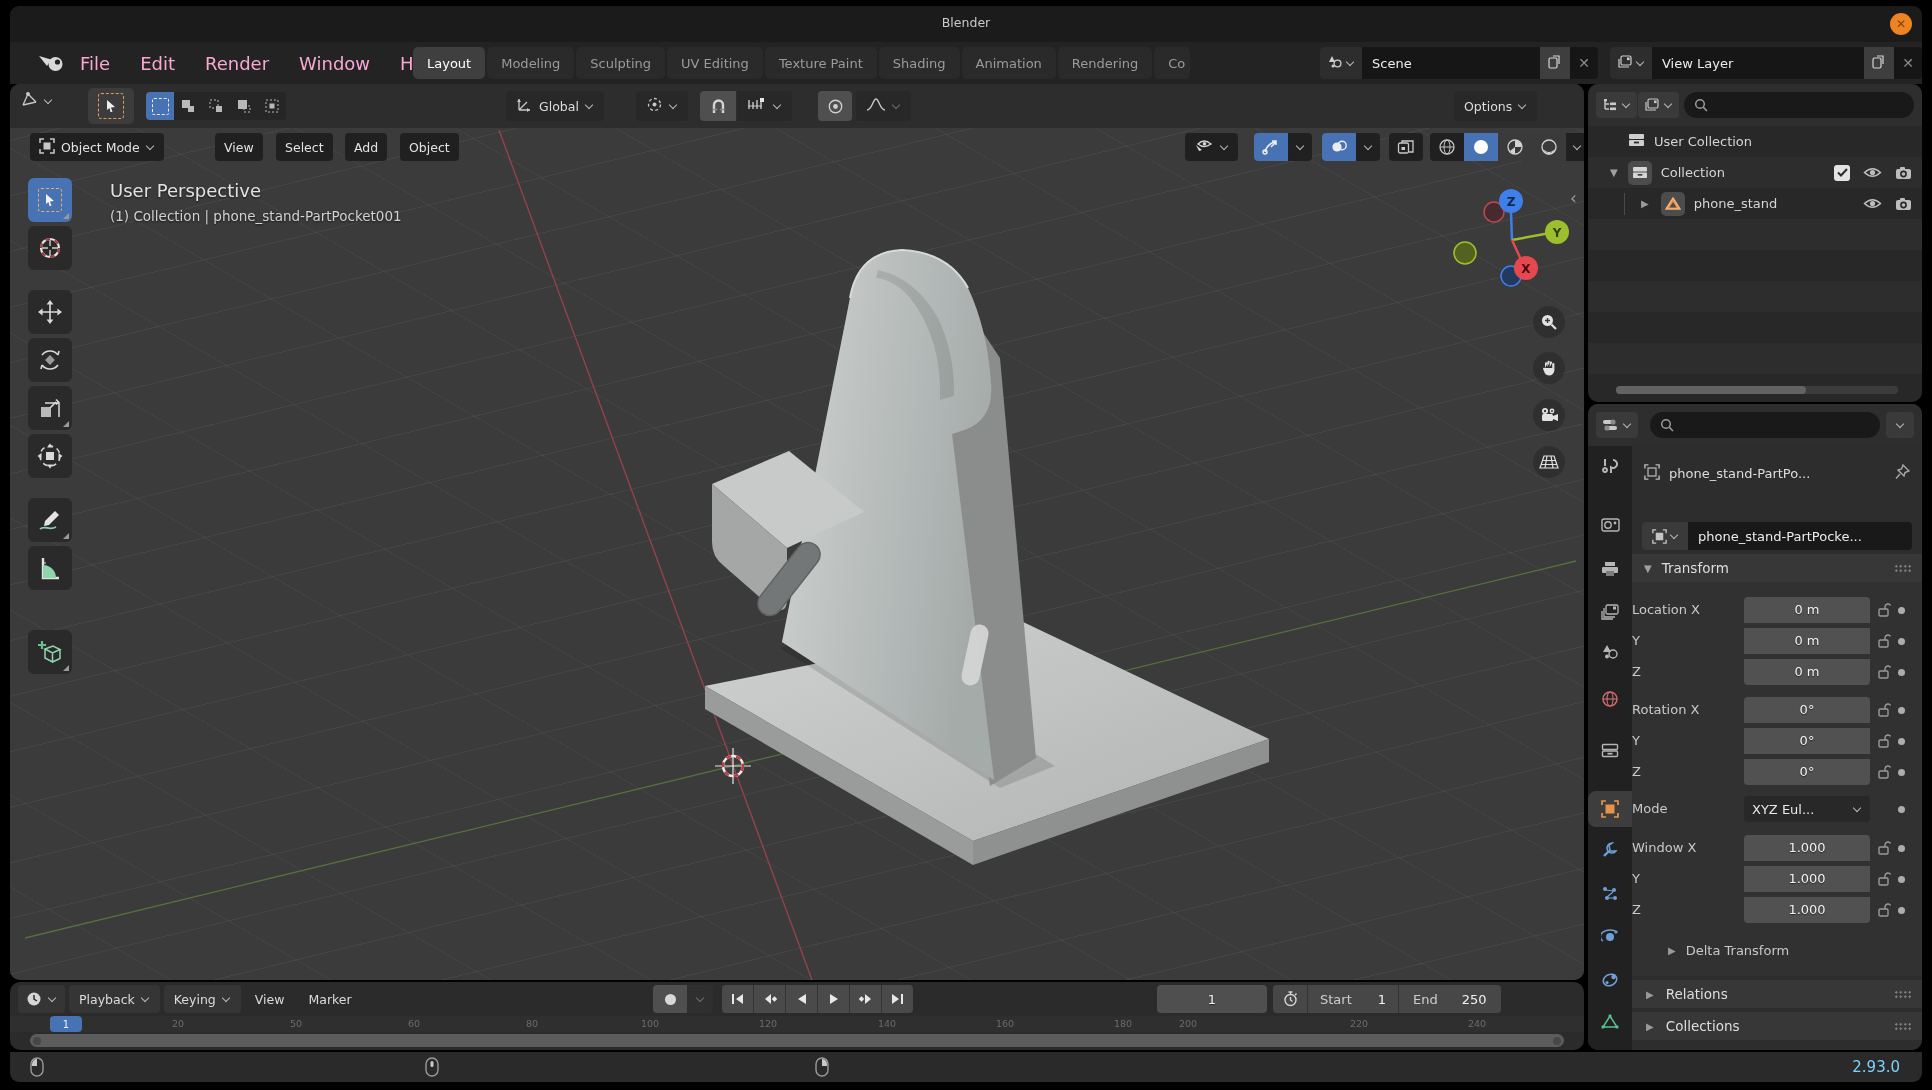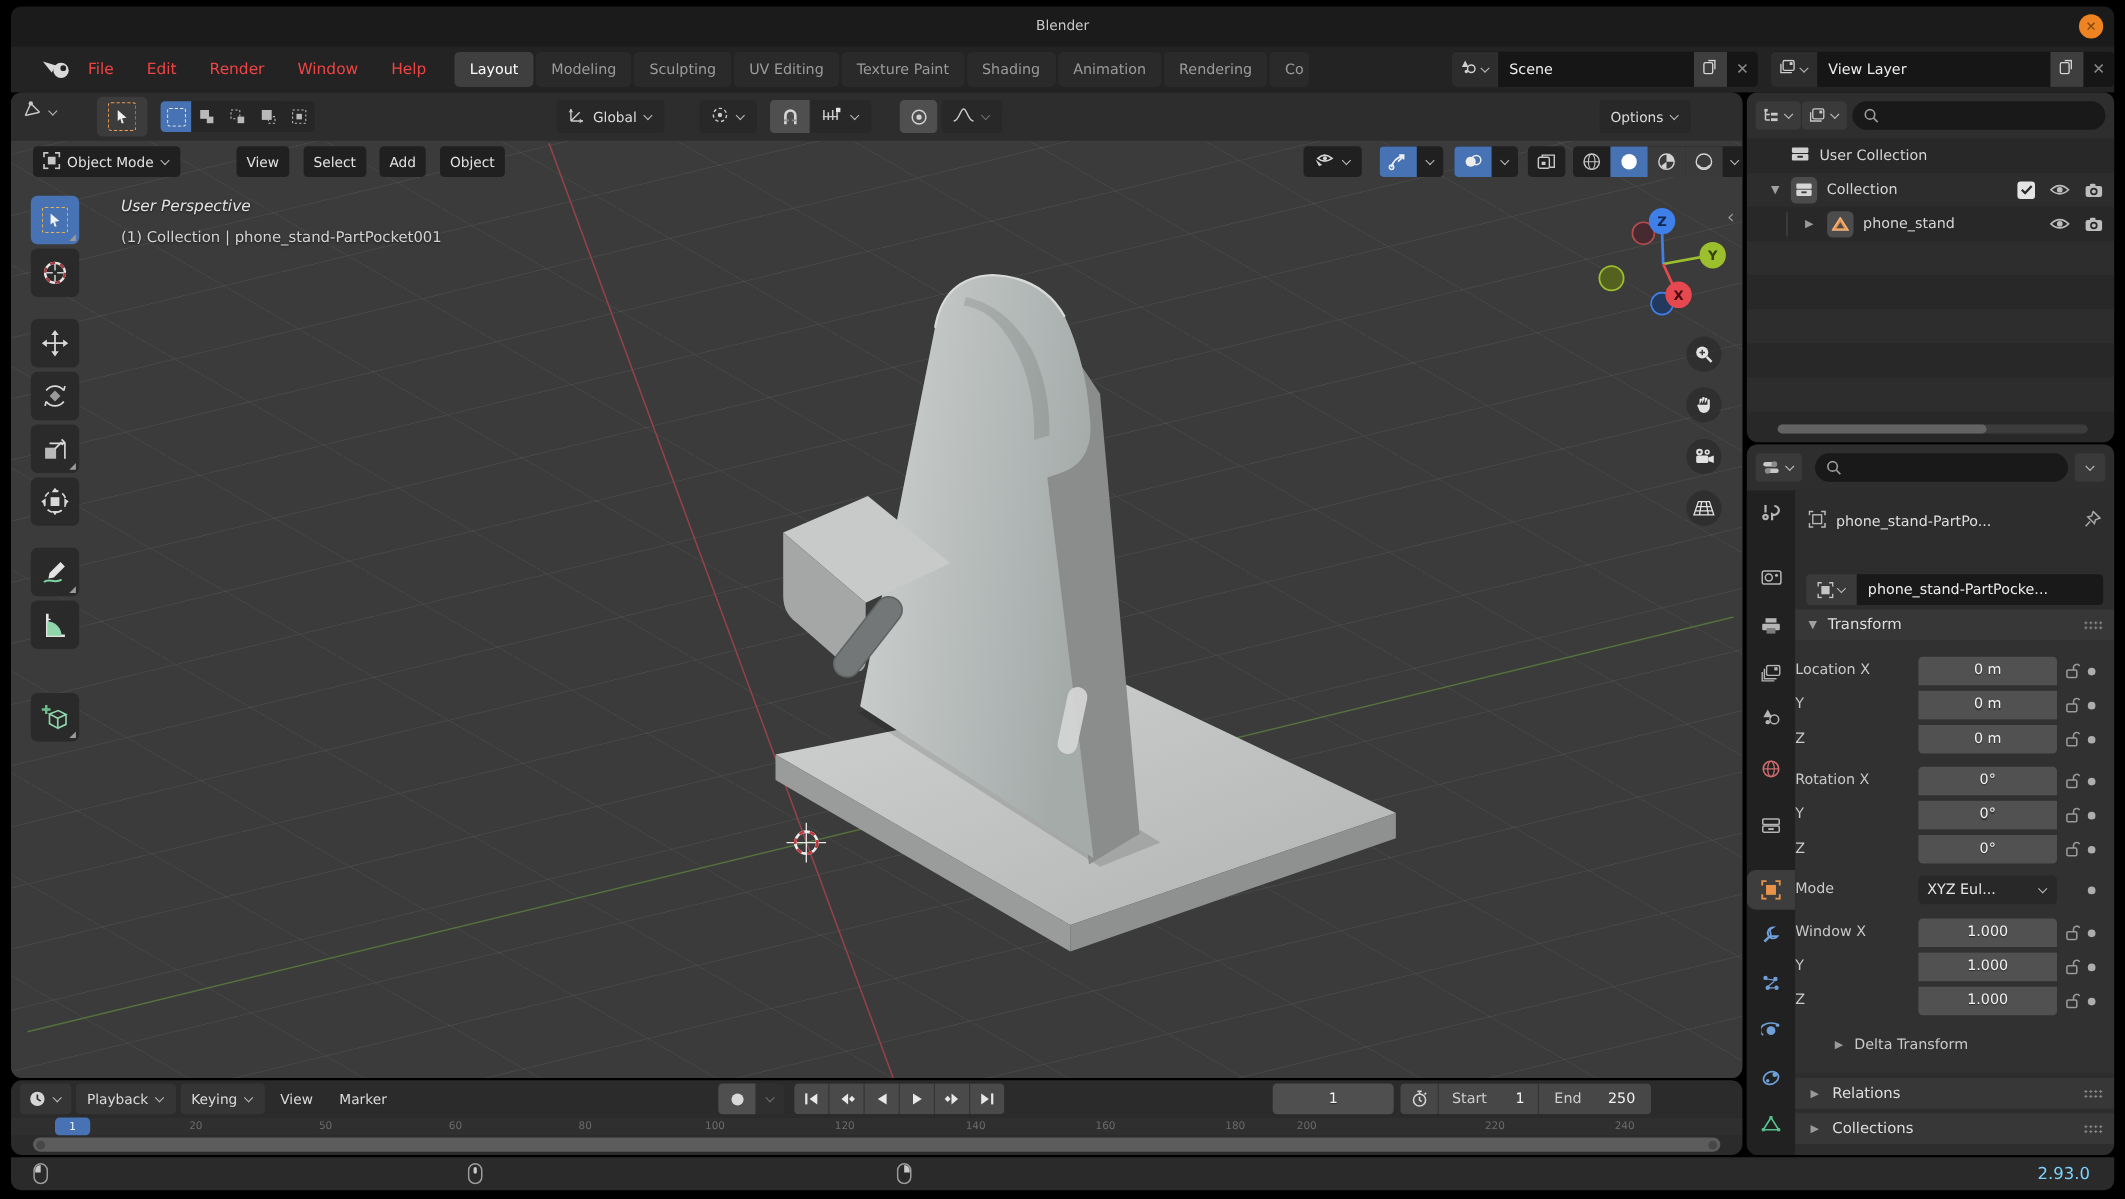--- a/index.html
+++ b/index.html
@@ -15,21 +15,21 @@
     border-right:1.6px solid #b9b9b9;border-bottom:1.6px solid #b9b9b9;transform:rotate(45deg);}
   .chev.dim::before{border-color:#6e6e6e;}
   .tri-d{color:#a0a0a0;font-size:10px;} .tri-r{color:#9a9a9a;font-size:10px;}
   .grip{width:18px;height:9px;background-image:radial-gradient(#8a8a8a 1.1px,transparent 1.2px);
     background-size:4.5px 4.5px;background-position:0 0;}
   .corner-tri{position:absolute;right:3px;bottom:3px;width:0;height:0;
     border-left:6px solid transparent;border-bottom:6px solid #9a9a9a;}
   
   .titlebar{left:10px;top:6px;width:1912px;height:36px;background:#1b1b1b;border-radius:9px 9px 0 0;}
   .menurow{left:10px;top:42px;width:1912px;height:42px;background:#232323;}
-  .menu-item{color:#ef4444;font-size:14px;padding:5px 8px;border-radius:4px;}
+  .menu-item{color:#f9a8d4;font-size:18px;padding:5px 8px;border-radius:4px;}
   .wtab{height:32px;display:flex;align-items:center;padding:0 14px;border-radius:5px;
     background:#2a2a2a;color:#9b9b9b;font-size:13px;margin-right:2px;white-space:nowrap;}
   .wtab.active{background:#3f3f3f;color:#fff;}
   .idblock{display:flex;align-items:center;height:32px;background:#161616;border-radius:4px;overflow:hidden;}
   .idblock .iconseg{display:flex;align-items:center;gap:3px;background:#2d2d2d;height:100%;padding:0 7px;}
   .idblock .val{flex:1;padding:0 10px;font-size:13px;color:#ececec;}
   .idblock .copyseg{display:flex;align-items:center;justify-content:center;width:30px;height:100%;background:#3e3e3e;}
   .idblock .xseg{width:28px;text-align:center;color:#8a8a8a;font-size:14px;}
   
   .vp-region{left:10px;top:84px;width:1574px;height:896px;border-radius:10px;overflow:hidden;background:#3b3b3b;}
@@ -41,21 +41,21 @@
   .vp-pill{display:flex;align-items:center;gap:6px;background:rgba(30,30,30,0.92);
     border-radius:4px;padding:0 9px;height:28px;font-size:12.5px;color:#e2e2e2;white-space:nowrap;}
   .tglgrp{display:flex;align-items:center;background:rgba(30,30,30,0.92);border-radius:4px;overflow:hidden;height:28px;}
   .tglgrp .seg{width:34px;height:28px;display:flex;align-items:center;justify-content:center;}
   .seg.on{background:#4772b3;}
   .toolbtn{position:absolute;left:18px;width:44px;height:44px;background:rgba(40,40,40,0.88);
     border-radius:6px;display:flex;align-items:center;justify-content:center;}
   .toolbtn.active{background:#4772b3;}
   .navball{position:absolute;width:32px;height:32px;border-radius:50%;
     background:rgba(40,40,40,0.6);display:flex;align-items:center;justify-content:center;}
-  .ovl1{font-size:14px;color:#e3e3e3;text-shadow:0 1px 2px rgba(0,0,0,.6);font-style:italic;}
+  .ovl1{font-size:18px;color:#e3e3e3;text-shadow:0 1px 2px rgba(0,0,0,.6);}
   .ovl2{font-size:13.5px;color:#d2d2d2;text-shadow:0 1px 2px rgba(0,0,0,.6);}
   
   .tl-region{left:10px;top:982px;width:1574px;height:68px;border-radius:10px;overflow:hidden;background:#2b2b2b;}
   .tl-ruler{position:absolute;left:0;top:34px;width:100%;height:16px;background:#2f2f2f;}
   .tick{position:absolute;top:2px;font-size:9.5px;color:#6b6b6b;transform:translateX(-50%);}
   .pbtn{width:31px;height:28px;display:flex;align-items:center;justify-content:center;background:#4a4a4a;}
   
   .outliner{left:1588px;top:84px;width:334px;height:318px;border-radius:10px;overflow:hidden;background:#282828;}
   .panelhead{position:absolute;left:0;top:0;width:100%;height:42px;background:#2e2e2e;}
   .searchbox{display:flex;align-items:center;gap:6px;background:#191919;border-radius:13px;height:26px;padding:0 10px;}

